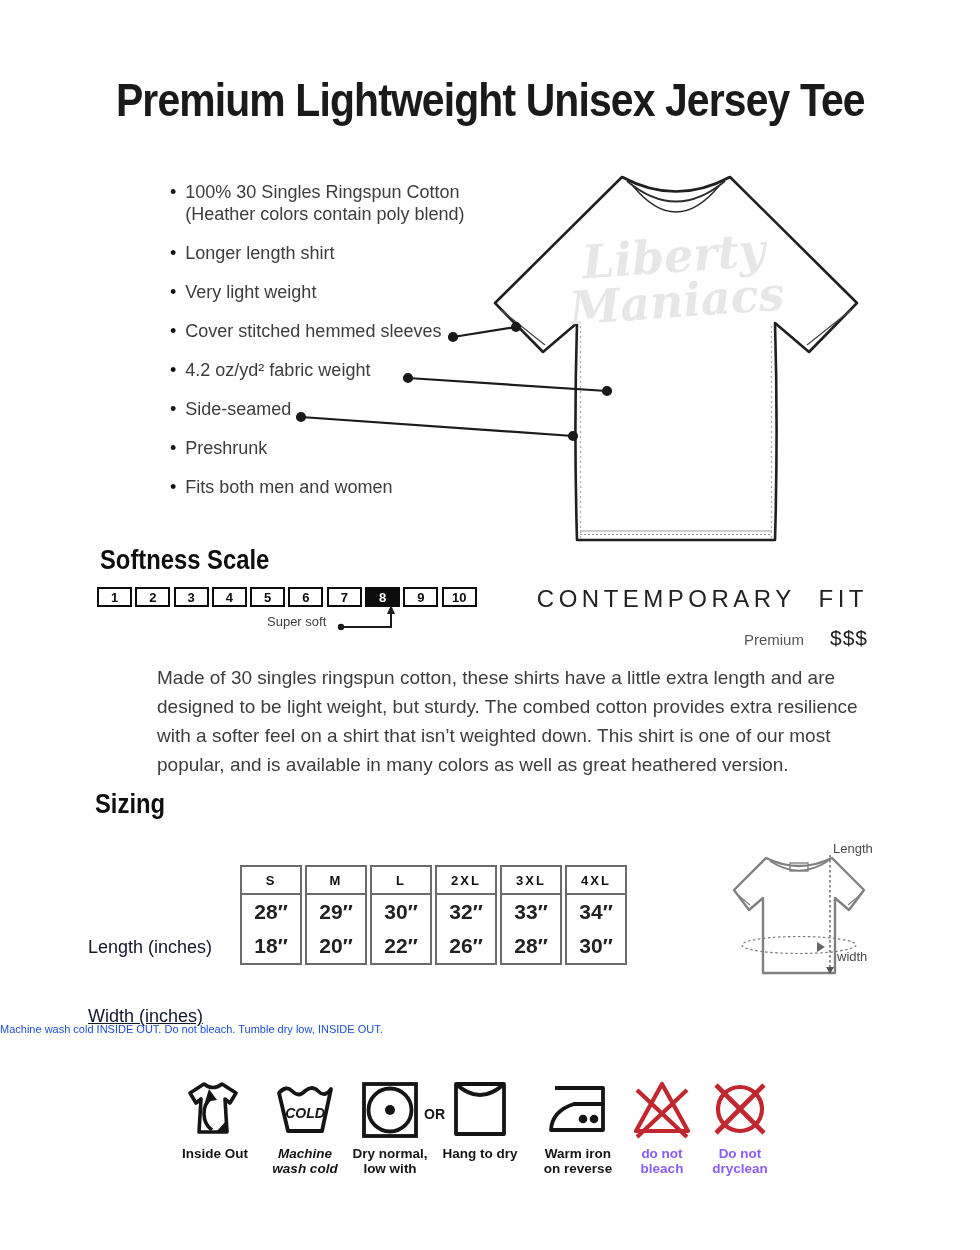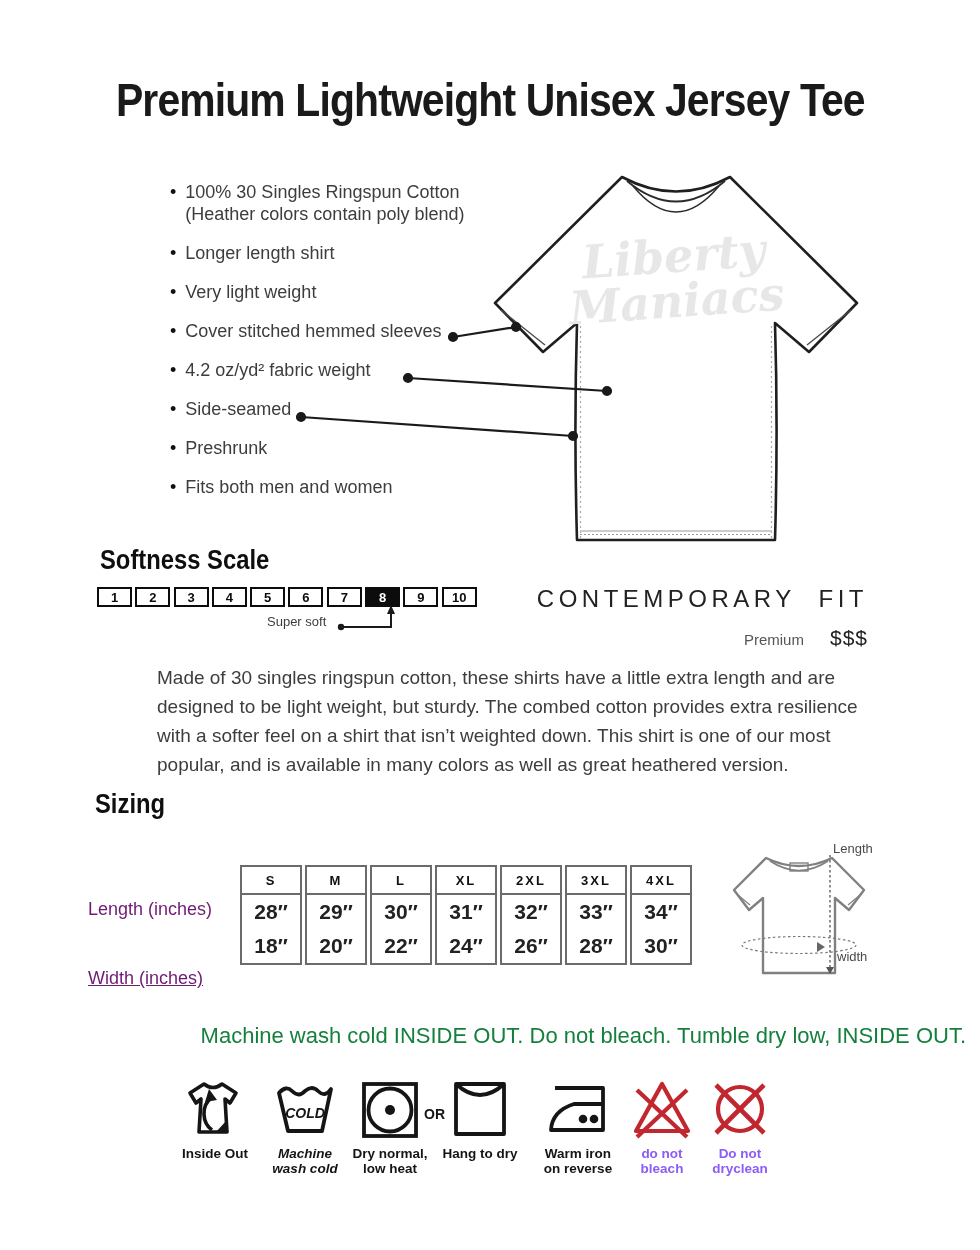--- a/index.html
+++ b/index.html
@@ -33,31 +33,31 @@
   
   .fit-label{top:585px;right:112px;font-size:24px;letter-spacing:4.5px;word-spacing:12px;color:#222;white-space:nowrap;}
   .fit-row{top:613px;right:112px;display:flex;align-items:baseline;gap:26px;margin-top:13px;}
   .fit-tier{font-size:15px;color:#555;}
   .fit-price{font-size:21px;color:#222;letter-spacing:1px;}
 
   
   .description{top:663px;left:157px;width:708px;font-size:19px;line-height:29px;color:#3d3d3d;}
 
   
-  .row-label{font-size:18px;color:#701a75;}
+  .row-label{font-size:18px;color:#0f172a;margin-top:38px;}
   .row-label.l1{top:899px;left:88px;}
   .row-label.l2{top:968px;left:88px;text-decoration:underline;}
   .size-table{top:865px;left:240px;display:flex;gap:3px;}
   .size-col{width:58px;border:2px solid #6b6b6b;background:#fff;}
   .size-col .hdr{height:26px;border-bottom:2px solid #6b6b6b;display:flex;align-items:center;justify-content:center;
                  font-size:13px;font-weight:bold;letter-spacing:2px;color:#111;}
   .size-col .val{height:34px;display:flex;align-items:center;justify-content:center;font-size:21px;color:#222;font-weight:bold;}
 
   
-  .care-instructions{top:1023px;left:0;width:966px;text-align:right;font-size:22px;color:#15803d;}
+  .care-instructions{top:1023px;left:0;width:966px;text-align:left;font-size:11px;color:#1d4ed8;}
   .care-item{position:absolute;top:1076px;width:96px;text-align:center;}
   .care-label{margin-top:4px;font-size:13.5px;line-height:15px;font-weight:bold;color:#151515;}
   .care-label.red{color:#8b5cf6;}
   .or-label{top:1106px;left:424px;font-size:14px;font-weight:bold;color:#151515;}
 
   svg{display:block;}
   .overlay{top:0;left:0;pointer-events:none;}
 </style>
 </head>
 <body>
@@ -166,25 +166,20 @@
       <div class="hdr">M</div>
       <div class="val">29″</div>
       <div class="val">20″</div>
     </div>
     <div class="size-col">
       <div class="hdr">L</div>
       <div class="val">30″</div>
       <div class="val">22″</div>
     </div>
     <div class="size-col">
-      <div class="hdr">XL</div>
-      <div class="val">31″</div>
-      <div class="val">24″</div>
-    </div>
-    <div class="size-col">
       <div class="hdr">2XL</div>
       <div class="val">32″</div>
       <div class="val">26″</div>
     </div>
     <div class="size-col">
       <div class="hdr">3XL</div>
       <div class="val">33″</div>
       <div class="val">28″</div>
     </div>
     <div class="size-col">
@@ -251,21 +246,21 @@
   <div class="care-item" style="left:342px;">
     <svg width="96" height="66" viewBox="0 0 96 66">
       <g transform="translate(16,2)" stroke="#151515" stroke-width="3.8" fill="none">
         <rect x="6" y="6" width="52" height="52"></rect>
         <circle cx="32" cy="32" r="21.5"></circle>
       </g>
       <circle cx="48" cy="34" r="5" fill="#151515"></circle>
     </svg>
     <div class="care-label">
       <div>Dry normal,</div>
-      <div>low heat</div>
+      <div>low with</div>
     </div>
   </div>
 
   <div class="abs or-label">OR</div>
 
   <div class="care-item" style="left:432px;">
     <svg width="96" height="66" viewBox="0 0 96 66">
       <g transform="translate(18,2)" stroke="#151515" stroke-width="3.8" fill="none" stroke-linejoin="round">
         <rect x="6" y="6" width="48" height="50"></rect>
         <path d="M6,6 Q30,28 54,6"></path>

